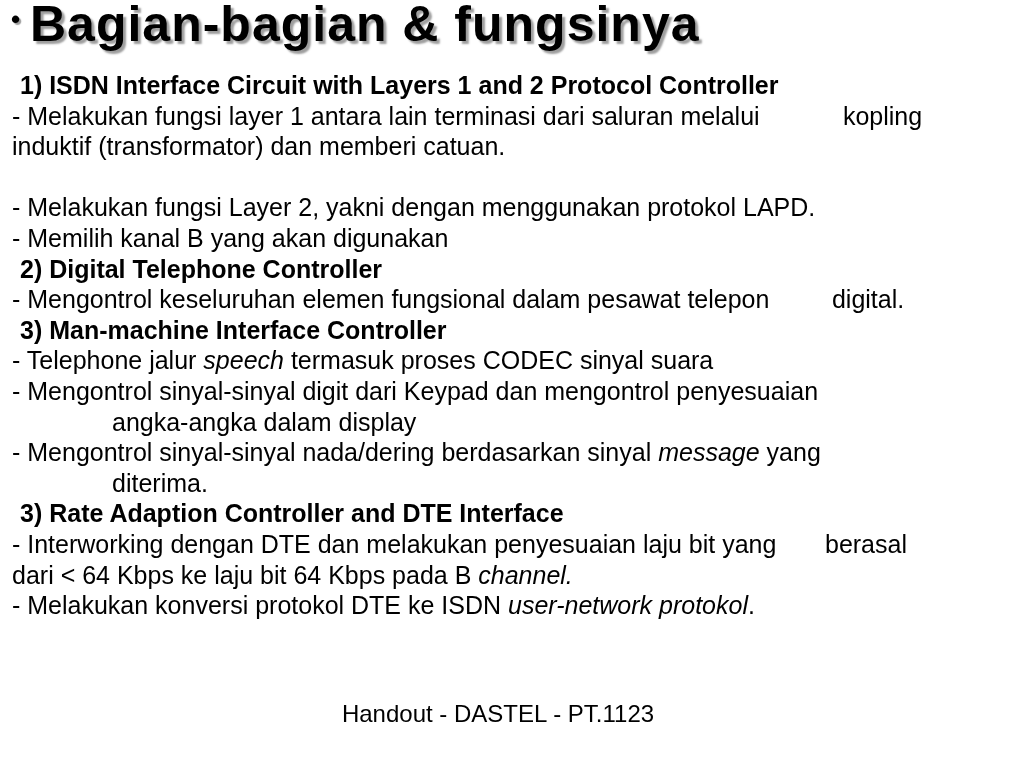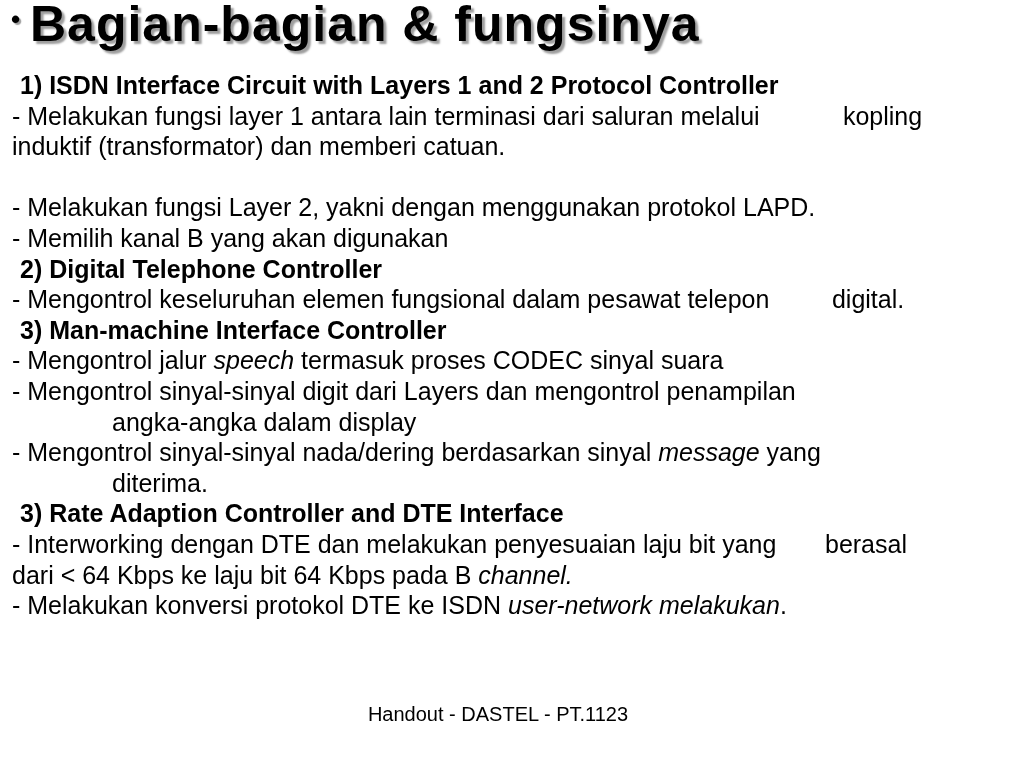--- a/index.html
+++ b/index.html
@@ -59,21 +59,21 @@
   .line.item    { }
   .line.cont    { }
   .line.cont2   { padding-left: 100px; }
   .line em { font-style: italic; margin-top: 24px; }
   .footer {
     position: absolute;
     top: 702px;
     left: 0;
     width: 996px;
     text-align: center;
-    font-size: 20px;
+    font-size: 24px;
     line-height: 24px;
   }
 </style>
 </head>
 <body>
 
 <div class="slide">
 
   <div class="title-row">
     <span class="bullet">•</span>
@@ -83,26 +83,26 @@
   <div class="body-block" id="body-lines">
       <div class="line heading"><span>1) ISDN Interface Circuit with Layers 1 and 2 Protocol Controller</span></div>
       <div class="line item"><span>- Melakukan fungsi layer 1 antara lain terminasi dari saluran melalui            kopling</span></div>
       <div class="line cont"><span>induktif (transformator) dan memberi catuan.</span></div>
       <div class="line blank">&nbsp;</div>
       <div class="line item"><span>- Melakukan fungsi Layer 2, yakni dengan menggunakan protokol LAPD.</span></div>
       <div class="line item"><span>- Memilih kanal B yang akan digunakan</span></div>
       <div class="line heading"><span>2) Digital Telephone Controller</span></div>
       <div class="line item"><span>- Mengontrol keseluruhan elemen fungsional dalam pesawat telepon         digital.</span></div>
       <div class="line heading"><span>3) Man-machine Interface Controller</span></div>
-      <div class="line item"><span>- Mengontrol jalur </span><em>speech</em><span> termasuk proses CODEC sinyal suara</span></div>
-      <div class="line item"><span>- Mengontrol sinyal-sinyal digit dari Layers dan mengontrol penampilan</span></div>
+      <div class="line item"><span>- Telephone jalur </span><em>speech</em><span> termasuk proses CODEC sinyal suara</span></div>
+      <div class="line item"><span>- Mengontrol sinyal-sinyal digit dari Keypad dan mengontrol penyesuaian</span></div>
       <div class="line cont2"><span>angka-angka dalam display</span></div>
       <div class="line item"><span>- Mengontrol sinyal-sinyal nada/dering berdasarkan sinyal </span><em>message</em><span> yang</span></div>
       <div class="line cont2"><span>diterima.</span></div>
       <div class="line heading"><span>3) Rate Adaption Controller and DTE Interface</span></div>
       <div class="line item"><span>- Interworking dengan DTE dan melakukan penyesuaian laju bit yang       berasal</span></div>
       <div class="line cont"><span>dari &lt; 64 Kbps ke laju bit 64 Kbps pada B </span><em>channel.</em></div>
-      <div class="line item"><span>- Melakukan konversi protokol DTE ke ISDN </span><em>user-network melakukan</em><span>.</span></div>
+      <div class="line item"><span>- Melakukan konversi protokol DTE ke ISDN </span><em>user-network protokol</em><span>.</span></div>
     </div>
 
   <div class="footer">Handout - DASTEL - PT.1123</div>
 
 </div>
 
 </body></html>

